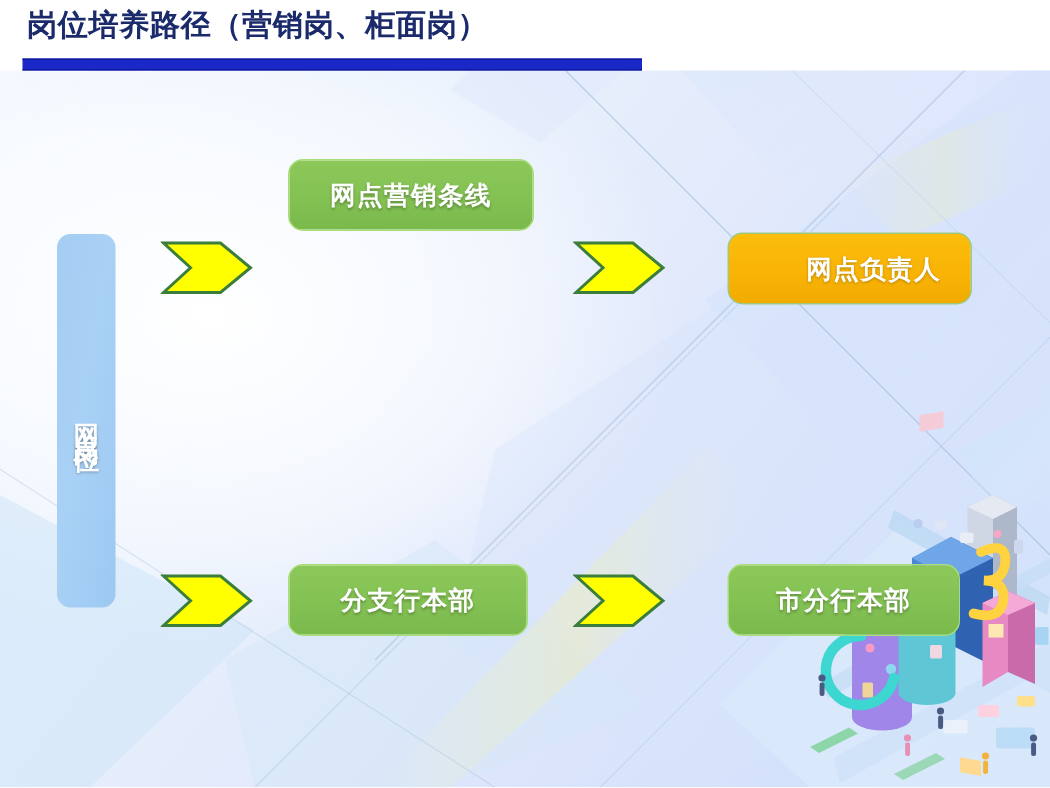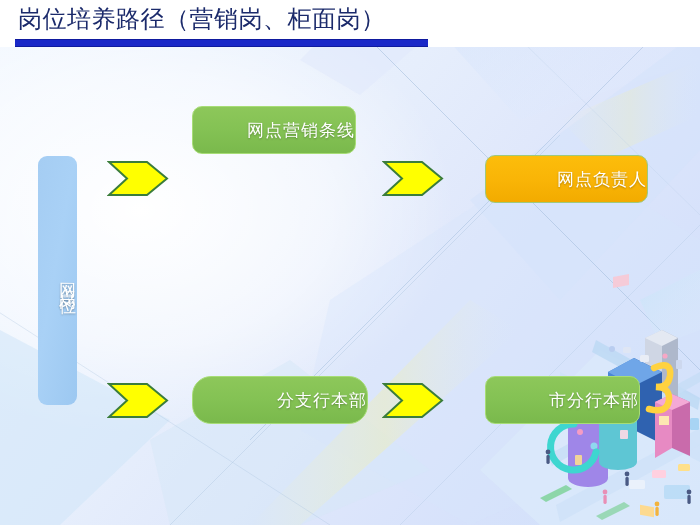--- a/index.html
+++ b/index.html
@@ -40,22 +40,22 @@
     width: 700px; height: 47px;
     background: #ffffff;
   }
 
   
   .title {
     position: absolute;
     left: 18px;
     top: 3px;
     font-family: "DejaVu Serif", "Liberation Serif", serif;
-    font-size: 24px;
-    font-weight: normal;
+    font-size: 20px;
+    font-weight: bold;
     letter-spacing: 0.5px;
     color: #1b2a6b;
     white-space: nowrap;
   }
   .title-rule {
     position: absolute;
     left: 15px;
     top: 39px;
     width: 413px;
     height: 6px;
@@ -63,23 +63,23 @@
     border-top: 1px solid #0f1a9e;
     border-bottom: 1px solid #0f1a9e;
   }
 
   
   .node {
     position: absolute;
     box-sizing: border-box;
     display: flex;
     align-items: center;
-    justify-content: flex-end;
+    justify-content: center;
     color: #ffffff;
-    font-weight: normal;
+    font-weight: bold;
     text-shadow: 0 1px 2px rgba(0,0,0,0.28);
     letter-spacing: 1px;
   }
 
   .node-blue {
     left: 38px;
     top: 156px;
     width: 39px;
     height: 249px;
     border-radius: 9px;
@@ -103,21 +103,21 @@
   .node-orange {
     border-radius: 10px;
     background: linear-gradient(180deg, #fcbd0b 0%, #f9b406 55%, #f2ab00 100%);
     border: 1.5px solid #9ec97e;
     font-size: 17px;
     padding-left: 32px;
   }
 
   .n-sales   { left: 192px; top: 106px; width: 164px; height: 48px; }
   .n-mgmt    { left: 192px; top: 196px; width: 164px; height: 48px; }
-  .n-branch  { left: 192px; top: 376px; width: 176px; height: 48px; border-radius: 19px; }
+  .n-branch  { left: 192px; top: 376px; width: 160px; height: 48px; }
   .n-leader  { left: 485px; top: 155px; width: 163px; height: 48px; }
   .n-city    { left: 485px; top: 376px; width: 155px; height: 48px; }
 
   
   .arrow {
     position: absolute;
     width: 62px;
     height: 37px;
   }
   .a1 { left: 107px; top: 160px; }

